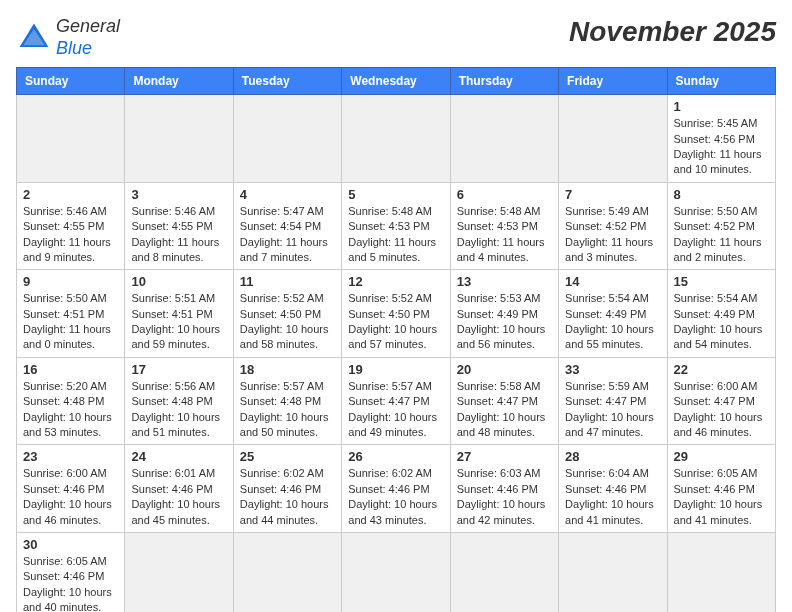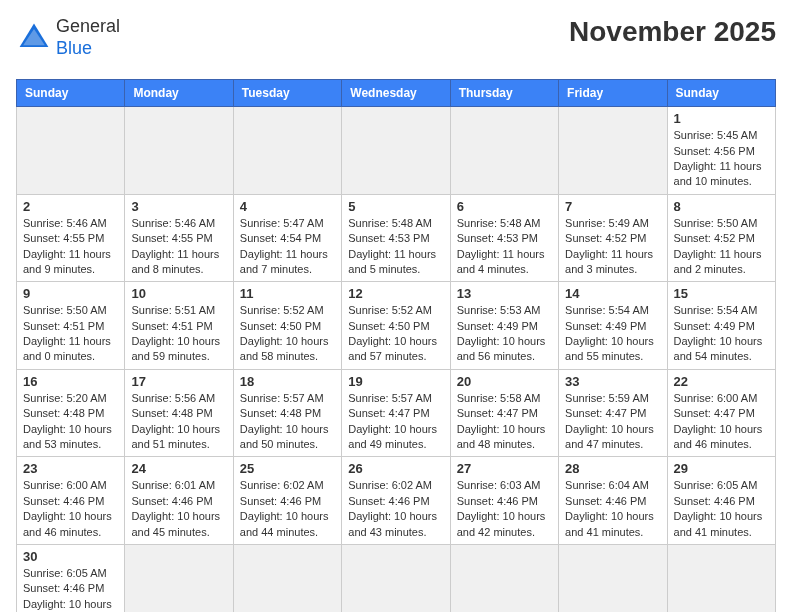--- a/index.html
+++ b/index.html
@@ -7,21 +7,22 @@
       font-family: Arial, sans-serif;
       background: #fff;
       width: 792px;
       min-height: 612px;
       padding: 16px;
     }
     .header {
       display: flex;
       justify-content: space-between;
       align-items: flex-start;
-      margin-bottom: 20px;
+      margin-bottom: 8px;
+      font-style: italic;
     }
     .logo {
       display: flex;
       align-items: center;
       gap: 4px;
     }
     .logo-text {
       font-size: 18px;
       font-weight: normal;
       line-height: 1.2;

